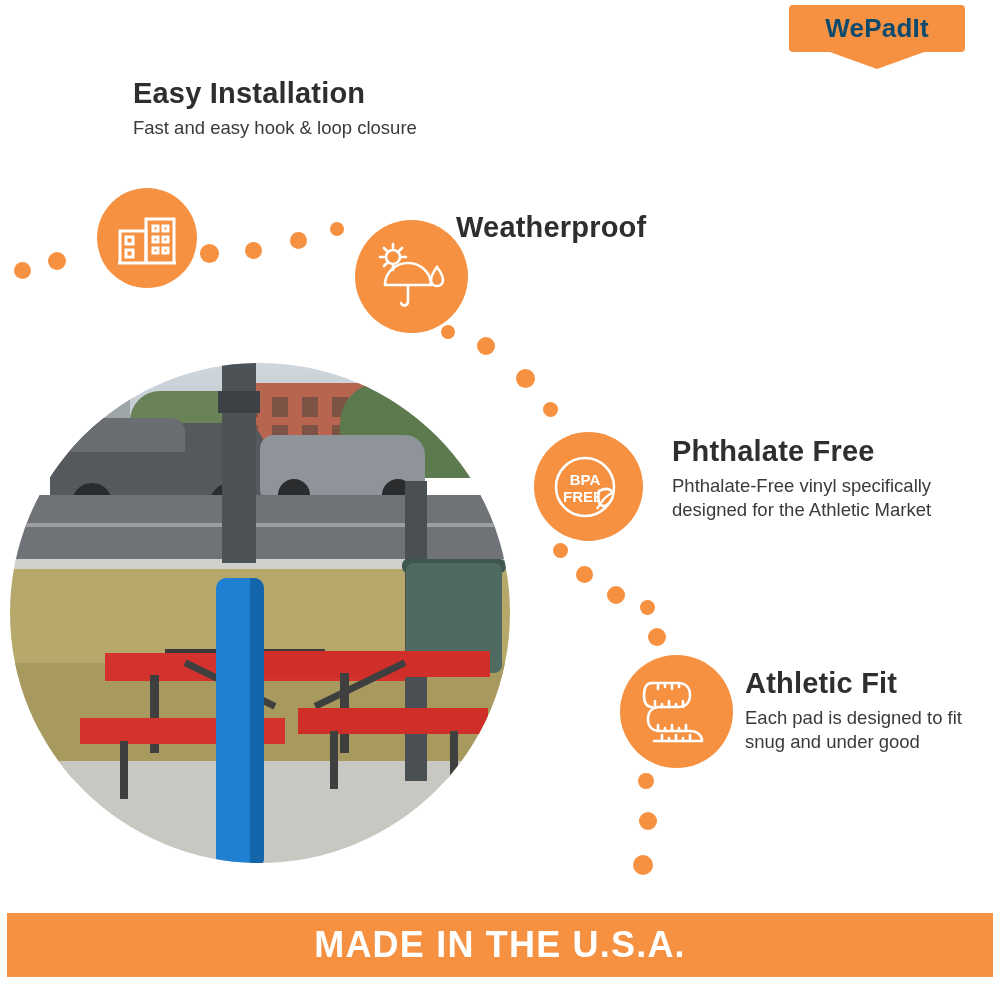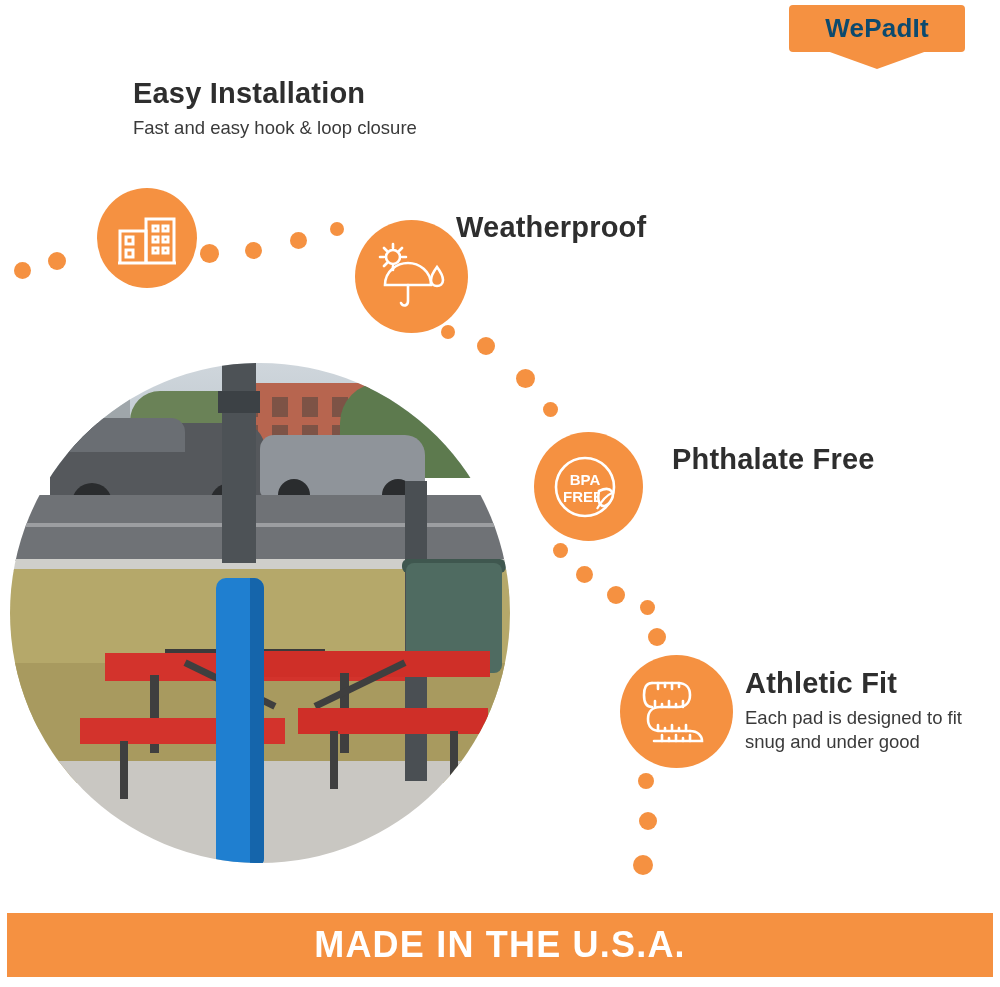--- a/index.html
+++ b/index.html
@@ -46,21 +46,21 @@
   .block p{
     margin:6px 0 0 0;
     font-size:18.5px;
     color:#3a3a3a;
     line-height:1.33;
     font-weight:400;
   }
 
   #block-easy{left:133px;top:78px;width:430px;}
   #block-weather{left:456px;top:212px;width:430px;}
-  #block-phthalate{left:672px;top:436px;width:300px;margin-top:8px;}
+  #block-phthalate{left:672px;top:436px;width:300px;}
   #block-fit{left:745px;top:668px;width:240px;}
 
   
   .icon-badge{
     position:absolute;
     border-radius:50%;
     background:#f59141;
     display:flex;align-items:center;justify-content:center;
   }
   #badge-install{left:97px;top:188px;width:100px;height:100px;}
@@ -185,20 +185,21 @@
       <circle cx="18" cy="16" r="7"></circle>
       <path d="M18 3 V7 M18 25 V29 M5 16 H9 M27 16 H31 M9 7 L12 10 M27 7 L24 10 M9 25 L12 22"></path>
       <path d="M10 44 C10 30 22 22 33 22 C44 22 56 30 56 44 Z"></path>
       <path d="M33 44 V60 C33 65 28 66 26 62"></path>
       <path d="M62 26 C62 26 56 34 56 39 C56 43 59 45 62 45 C65 45 68 43 68 39 C68 34 62 26 62 26 Z"></path>
     </svg>
   </div>
 
   <div class="block" id="block-phthalate">
     <h2>Phthalate Free</h2>
+    <p>Phthalate-Free vinyl specifically designed for the Athletic Market</p>
   </div>
 
   <div class="icon-badge" id="badge-bpa">
     <svg width="78" height="70" viewBox="0 0 78 70" fill="none" stroke="#ffffff" stroke-width="2.6">
       <circle cx="35" cy="35" r="29"></circle>
       <text x="35" y="33" text-anchor="middle" font-family="Liberation Sans, sans-serif" font-size="15" font-weight="bold" fill="#ffffff" stroke="none">BPA</text>
       <text x="33" y="50" text-anchor="middle" font-family="Liberation Sans, sans-serif" font-size="15" font-weight="bold" fill="#ffffff" stroke="none">FREE</text>
       <path d="M49 39 C62 33 66 42 60 50 C54 58 46 54 49 39 Z" fill="#f59141"></path>
       <path d="M47 57 C52 48 57 43 62 41" stroke-width="2.2"></path>
     </svg>

